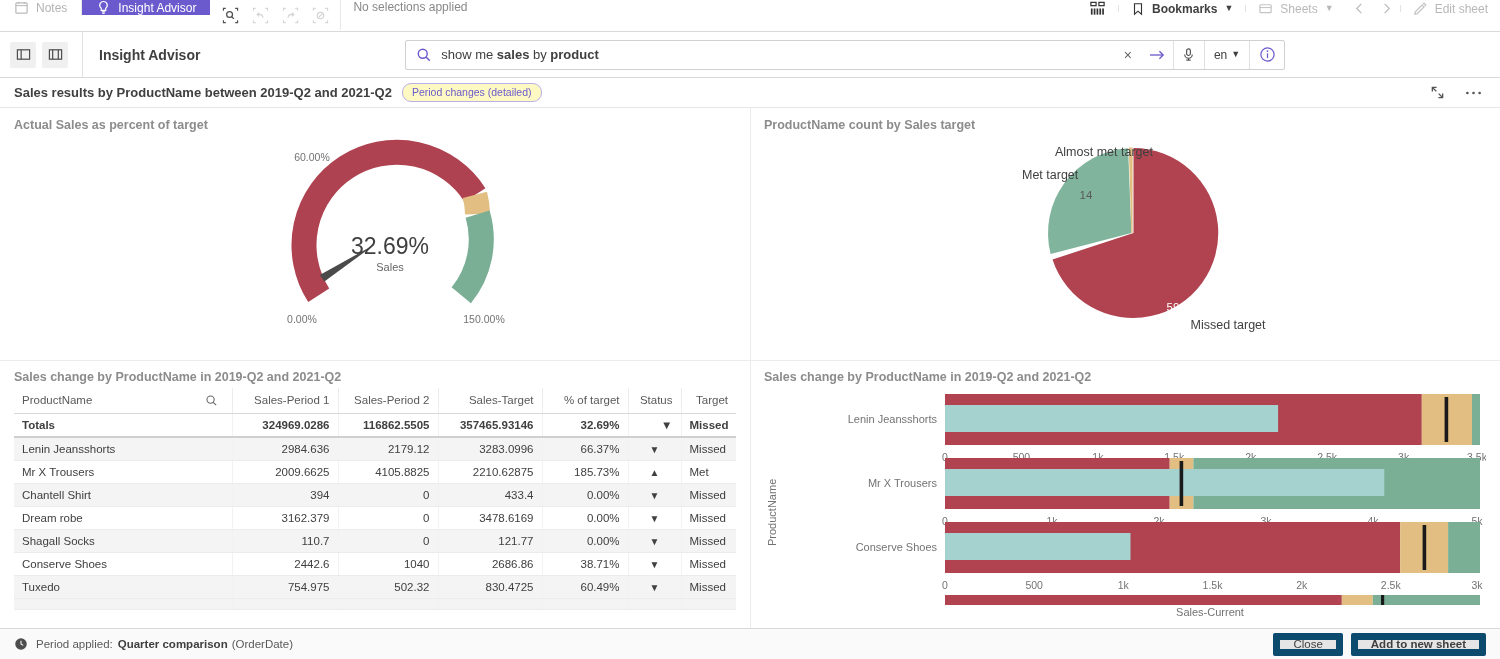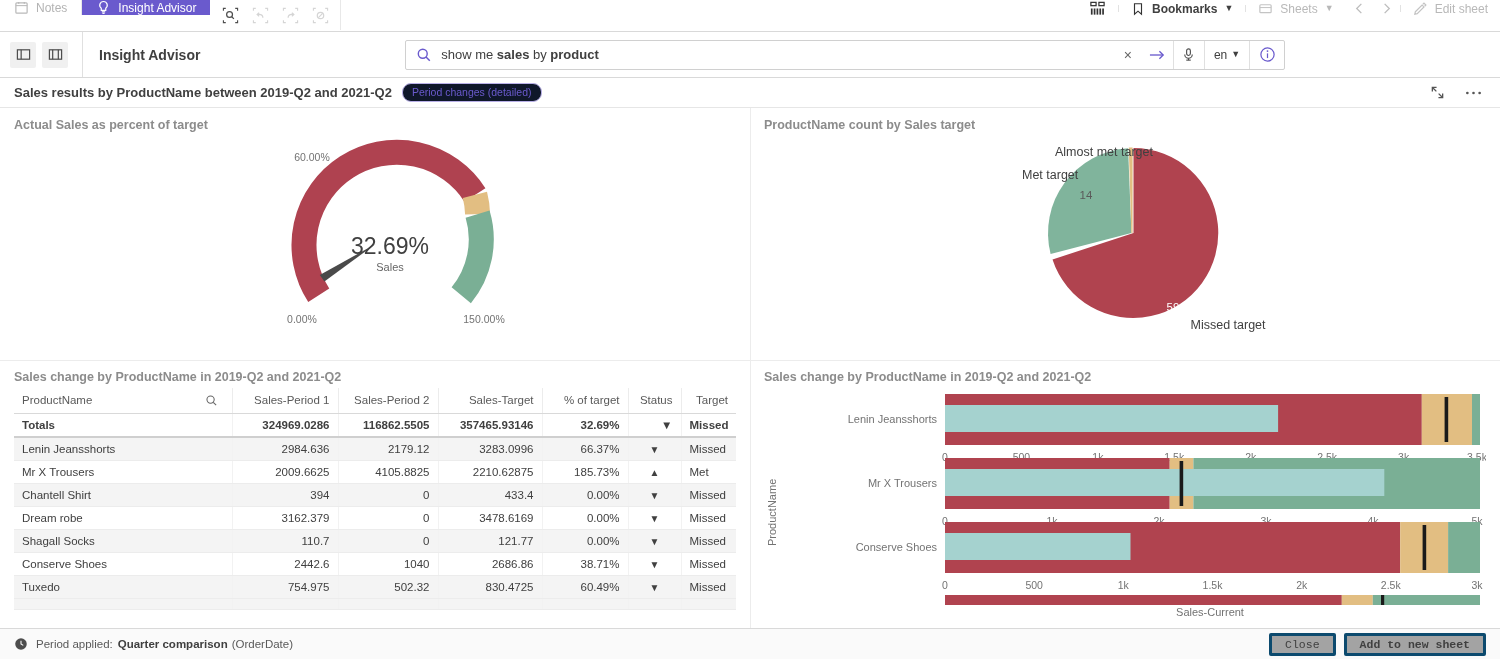--- a/index.html
+++ b/index.html
@@ -56,21 +56,21 @@
   .sb-info { width: 34px; display: flex; align-items: center; justify-content: center; }
 
   
   .res-header {
     height: 30px; min-height: 30px; display: flex; align-items: center;
     padding: 0 14px; gap: 10px; border-bottom: 1px solid #e6e6e6;
   }
   .res-title { font-size: 13px; font-weight: bold; color: #404040; }
   .badge {
     font-size: 10.5px; color: #6a5acd; border: 1px solid #b9b0e8;
-    border-radius: 9px; padding: 2px 9px 3px; background: #0f172a;
+    border-radius: 9px; padding: 2px 9px 3px; background: #fef9c3;
   }
   .rh-spacer { flex: 1; }
   .rh-btn { width: 26px; height: 26px; display: flex; align-items: center; justify-content: center; color: #555; }
 
   
   .content { flex: 1; position: relative; overflow: hidden; background: #fff; }
   .grid { display: grid; grid-template-columns: 750px 750px; grid-template-rows: 252px 1fr; height: 100%; }
   .cell { position: relative; overflow: hidden; padding: 10px 14px 0; }
   .cell-title { font-size: 12.5px; font-weight: bold; color: #8c8c8c; margin-bottom: 4px; }
 
@@ -117,22 +117,22 @@
 
   
   .footer {
     height: 31px; min-height: 31px; display: flex; align-items: center;
     padding: 0 14px; border-top: 1px solid #d9d9d9; background: #fafafa; gap: 8px;
   }
   .ft-text { font-size: 11.5px; color: #595959; }
   .ft-text b { font-weight: bold; color: #404040; margin-top: 11px; }
   .ft-spacer { flex: 1; }
   .ft-btn {
-    height: 23px; padding: 0 13px; border: 3px solid #0c4a6e; border-radius: 2px;
-    background: #a3a3a3; font-size: 11.5px; color: #404040; font-family: Liberation Mono, monospace;
+    height: 23px; padding: 0 13px; border: 7px solid #0c4a6e; border-radius: 2px;
+    background: #e5e5e5; font-size: 11.5px; color: #404040; font-family: Liberation Sans, sans-serif;
     display: flex; align-items: center;
   }
   .ft-btn.primary { font-weight: bold; }
   .vsep-line { position: absolute; left: 750px; top: 0; bottom: 0; width: 1px; background: #ececec; }
   .hsep-line { position: absolute; left: 0; right: 0; top: 252px; height: 1px; background: #ececec; }
 </style>
 </head>
 <body>
 
 <div class="app">
@@ -182,20 +182,21 @@
           </svg>
       </div>
       <div class="tool-btn">
         <svg width="17" height="17" viewBox="0 0 18 18">
             <path d="M1.5 4V1.5H4M14 1.5h2.5V4M16.5 14v2.5H14M4 16.5H1.5V14" fill="none" stroke="#d5d5d5" stroke-width="1.2"></path>
             <circle cx="9" cy="9" r="3.4" fill="none" stroke="#d5d5d5" stroke-width="1.3"></circle>
             <line x1="6.8" y1="11.2" x2="11.2" y2="6.8" stroke="#d5d5d5" stroke-width="1.2"></line>
           </svg>
       </div>
     </div>
+    <div class="tb-nosel">No selections applied</div>
     <div class="tb-spacer"></div>
     <div class="tb-right">
       <div class="grp">
         <span class="ic">
           <svg width="17" height="17" viewBox="0 0 18 18">
               <rect x="2" y="2.5" width="5.5" height="3.5" fill="none" stroke="#333" stroke-width="1.3"></rect>
               <rect x="10.5" y="2.5" width="5.5" height="3.5" fill="none" stroke="#333" stroke-width="1.3"></rect>
               <rect x="2" y="9" width="1.8" height="6.5" fill="#333"></rect>
               <rect x="5" y="9" width="1.8" height="6.5" fill="#333"></rect>
               <rect x="8" y="9" width="1.8" height="6.5" fill="#333"></rect>

